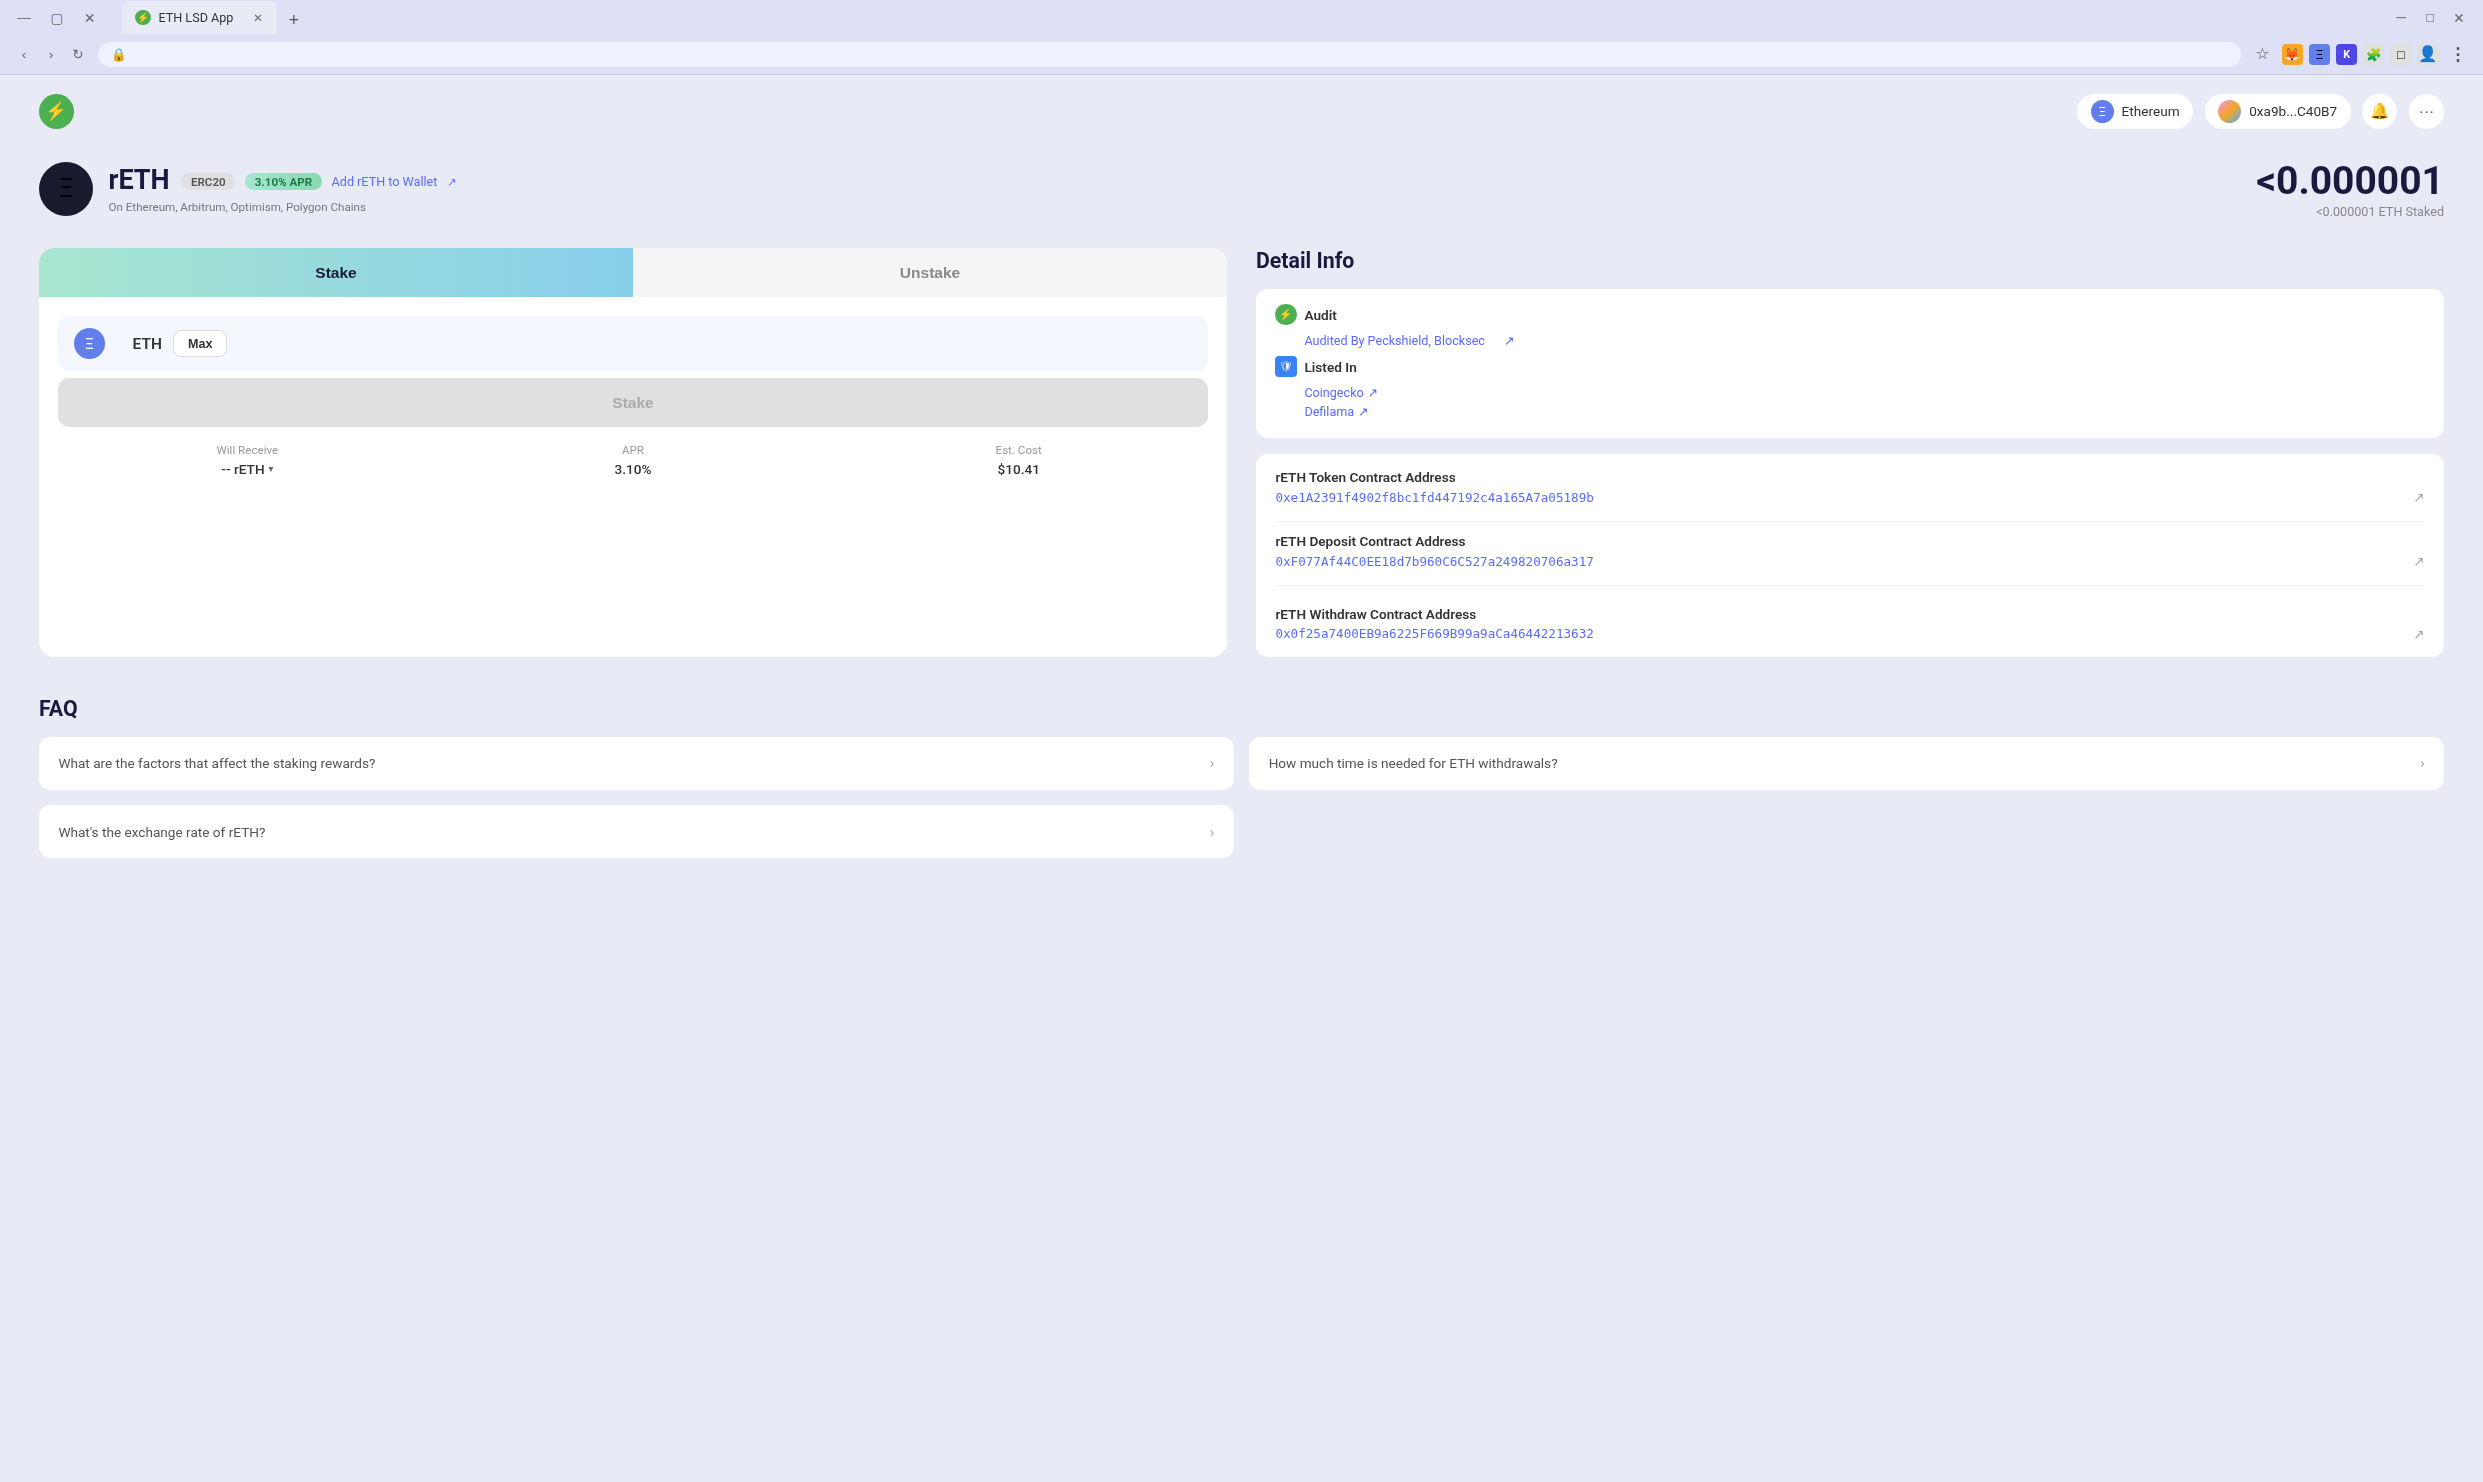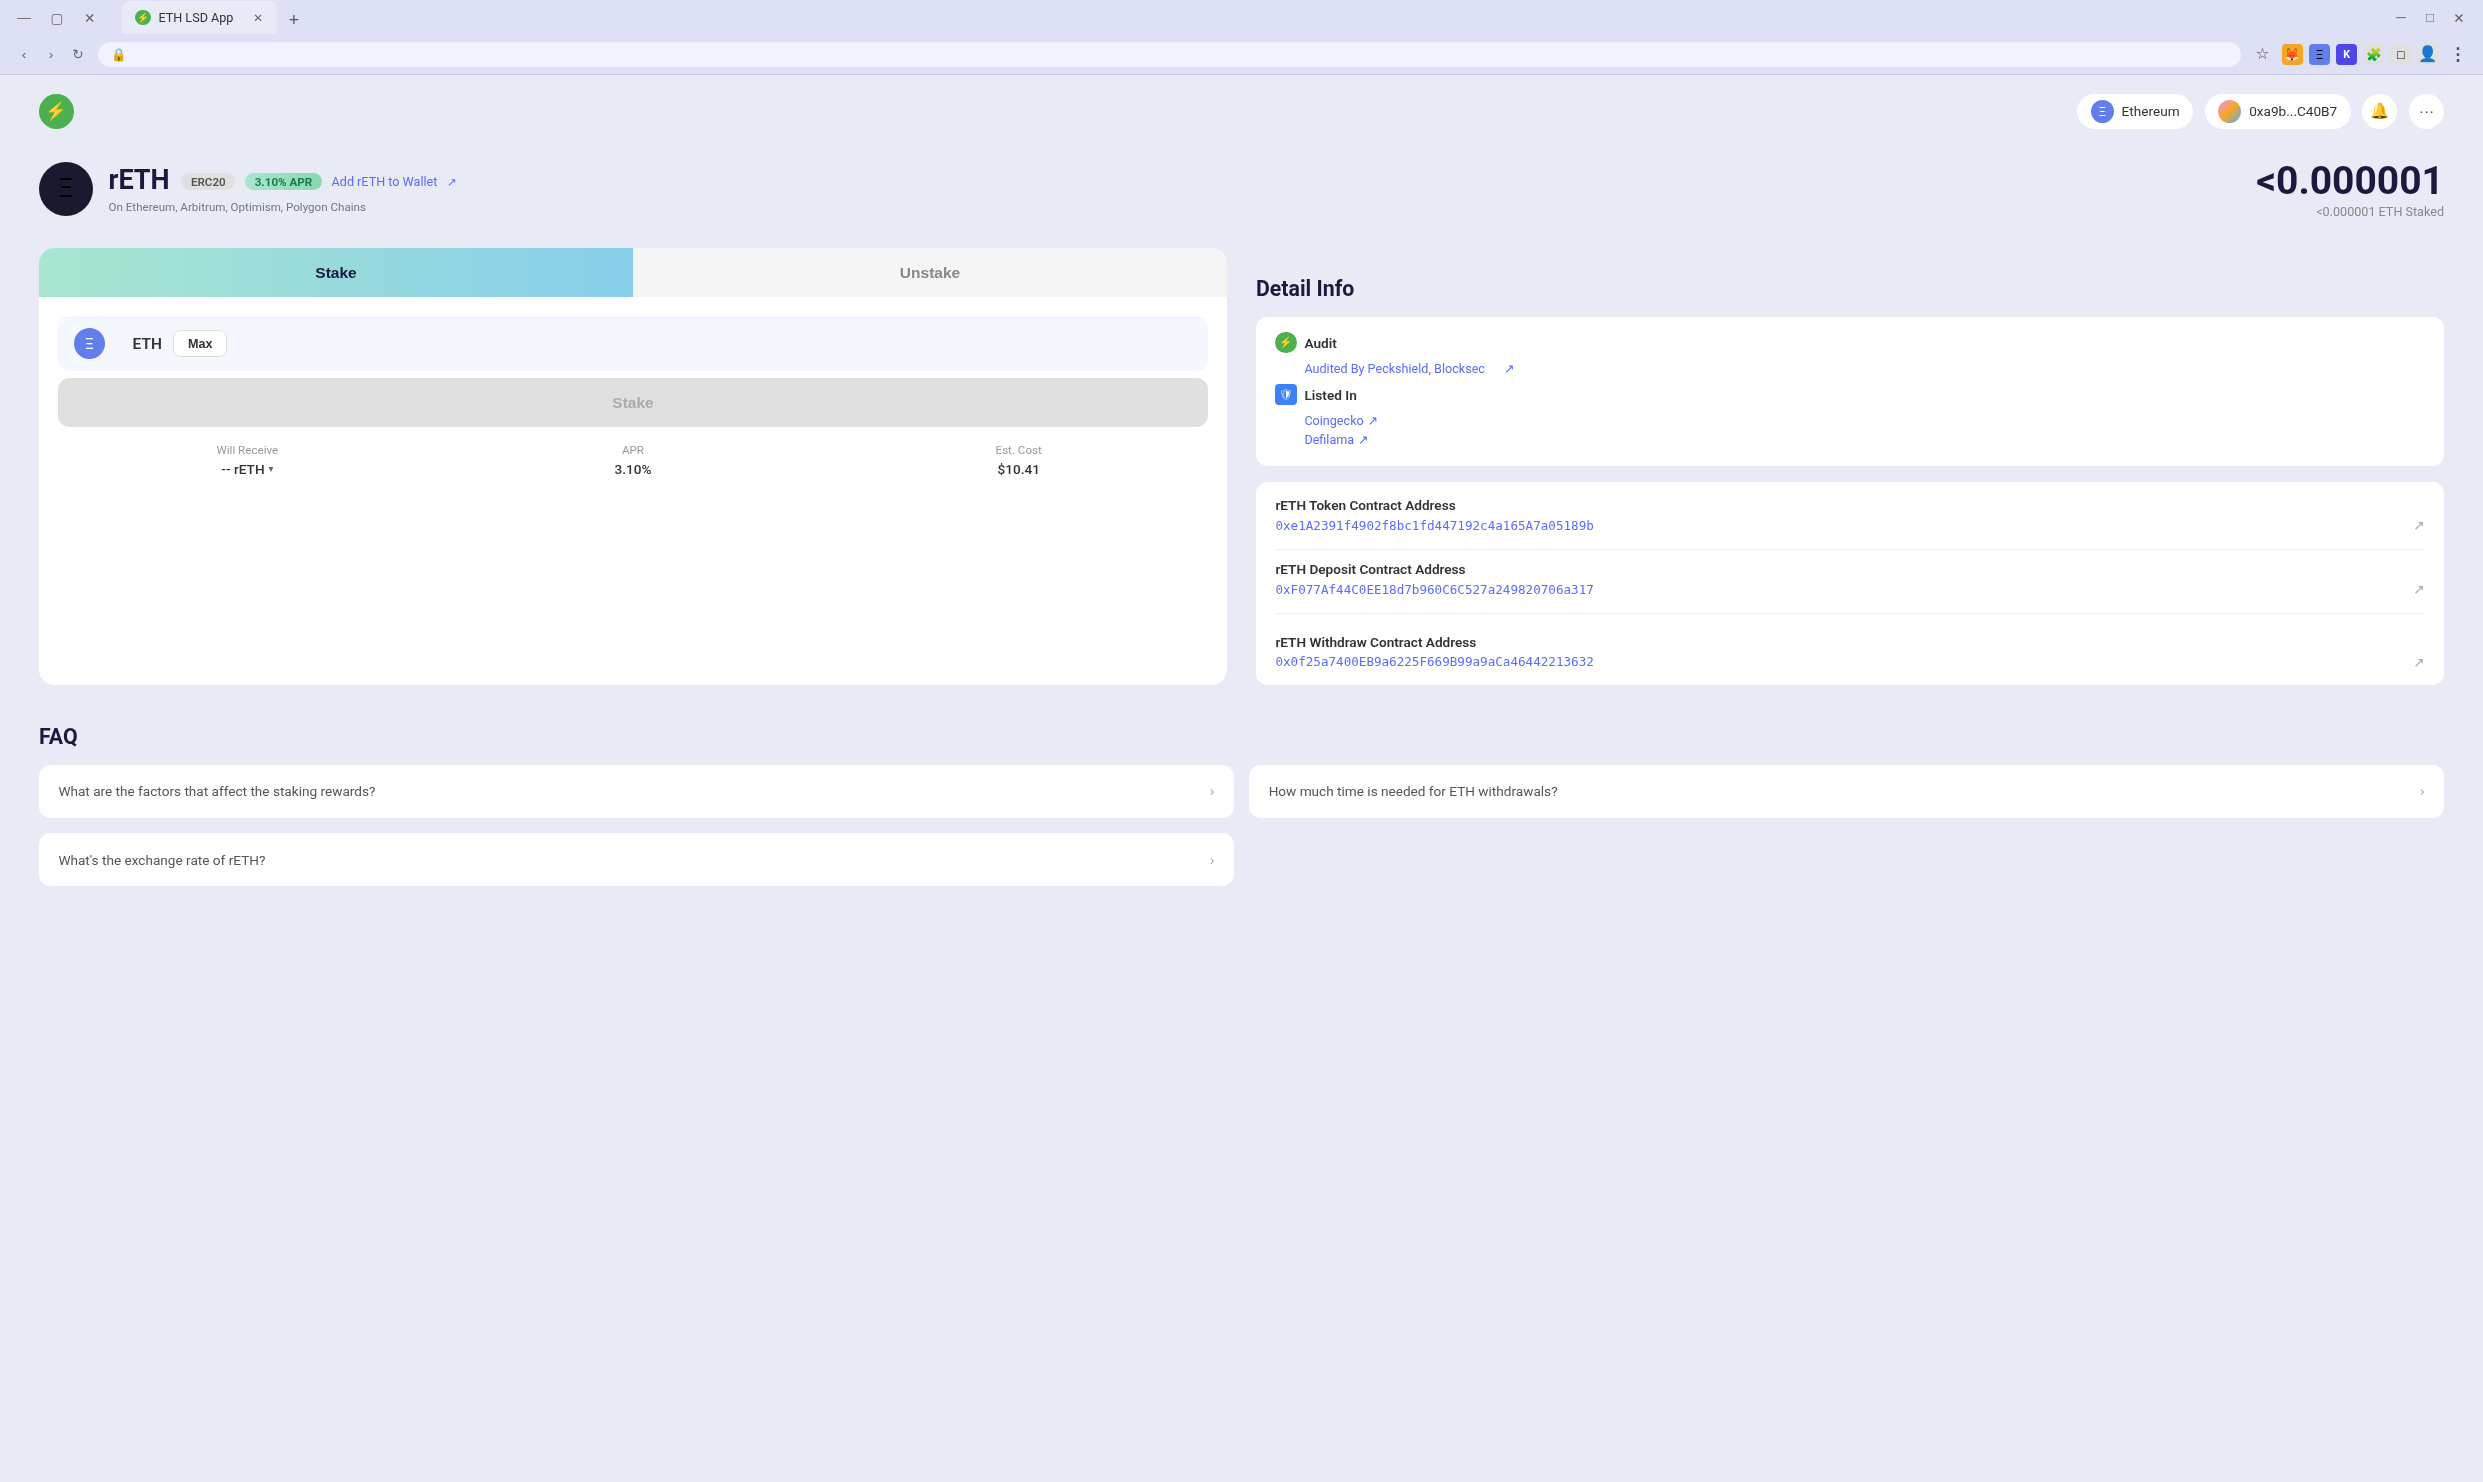--- a/index.html
+++ b/index.html
@@ -393,21 +393,20 @@
 
     
     .detail-info {
       
     }
     .detail-title {
       font-size: 21.3px;
       font-weight: 700;
       color: #1a1a3e;
       margin-bottom: 15.5px;
-      margin-top: 28px;
     }
     .detail-card {
       background: white;
       border-radius: 11.6px;
       padding: 15.5px 19.4px;
       margin-bottom: 15.5px;
     }
     .audit-row {
       display: flex;
       align-items: center;

